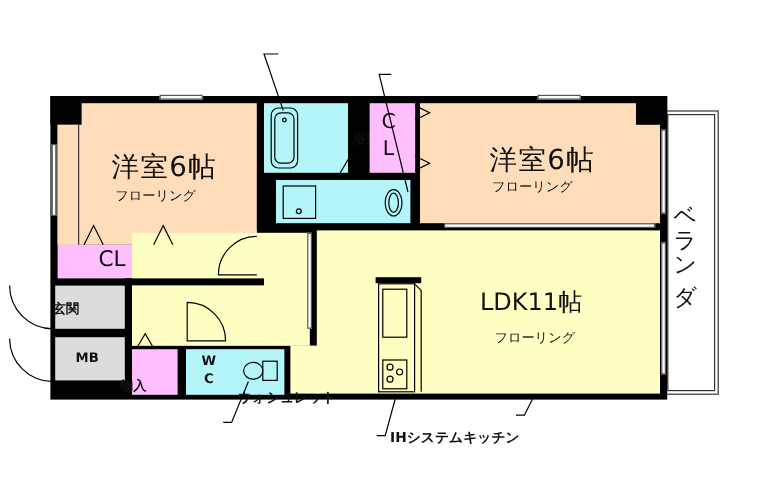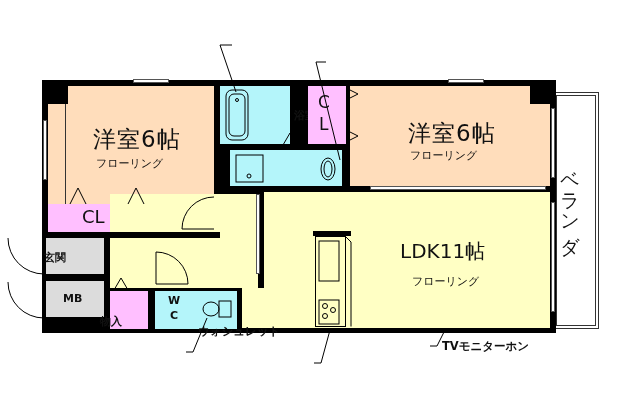--- a/index.html
+++ b/index.html
@@ -139,14 +139,14 @@
 
   <svg style="left:0;top:0;" width="640" height="408">
     <polyline points="232,45 220,45 236,92" fill="none" stroke="#000" stroke-width="1"></polyline>
     <polyline points="326,62 316,62 340,160" fill="none" stroke="#000" stroke-width="1"></polyline>
     <polyline points="186,352 193,352 207,318" fill="none" stroke="#000" stroke-width="1"></polyline>
     <polyline points="314,363 321,363 330,330" fill="none" stroke="#000" stroke-width="1"></polyline>
     <polyline points="430,346 437,346 445,330" fill="none" stroke="#000" stroke-width="1"></polyline>
   </svg>
 
   <div class="lbl callout" style="left:198px;top:324px;">ウォシュレット</div>
-  <div class="lbl callout" style="left:442px;top:339px;">TVモニターホン</div>
+  <div class="lbl callout" style="left:325px;top:357px;">IHシステムキッチン</div>
 </div>
 
 </body></html>

